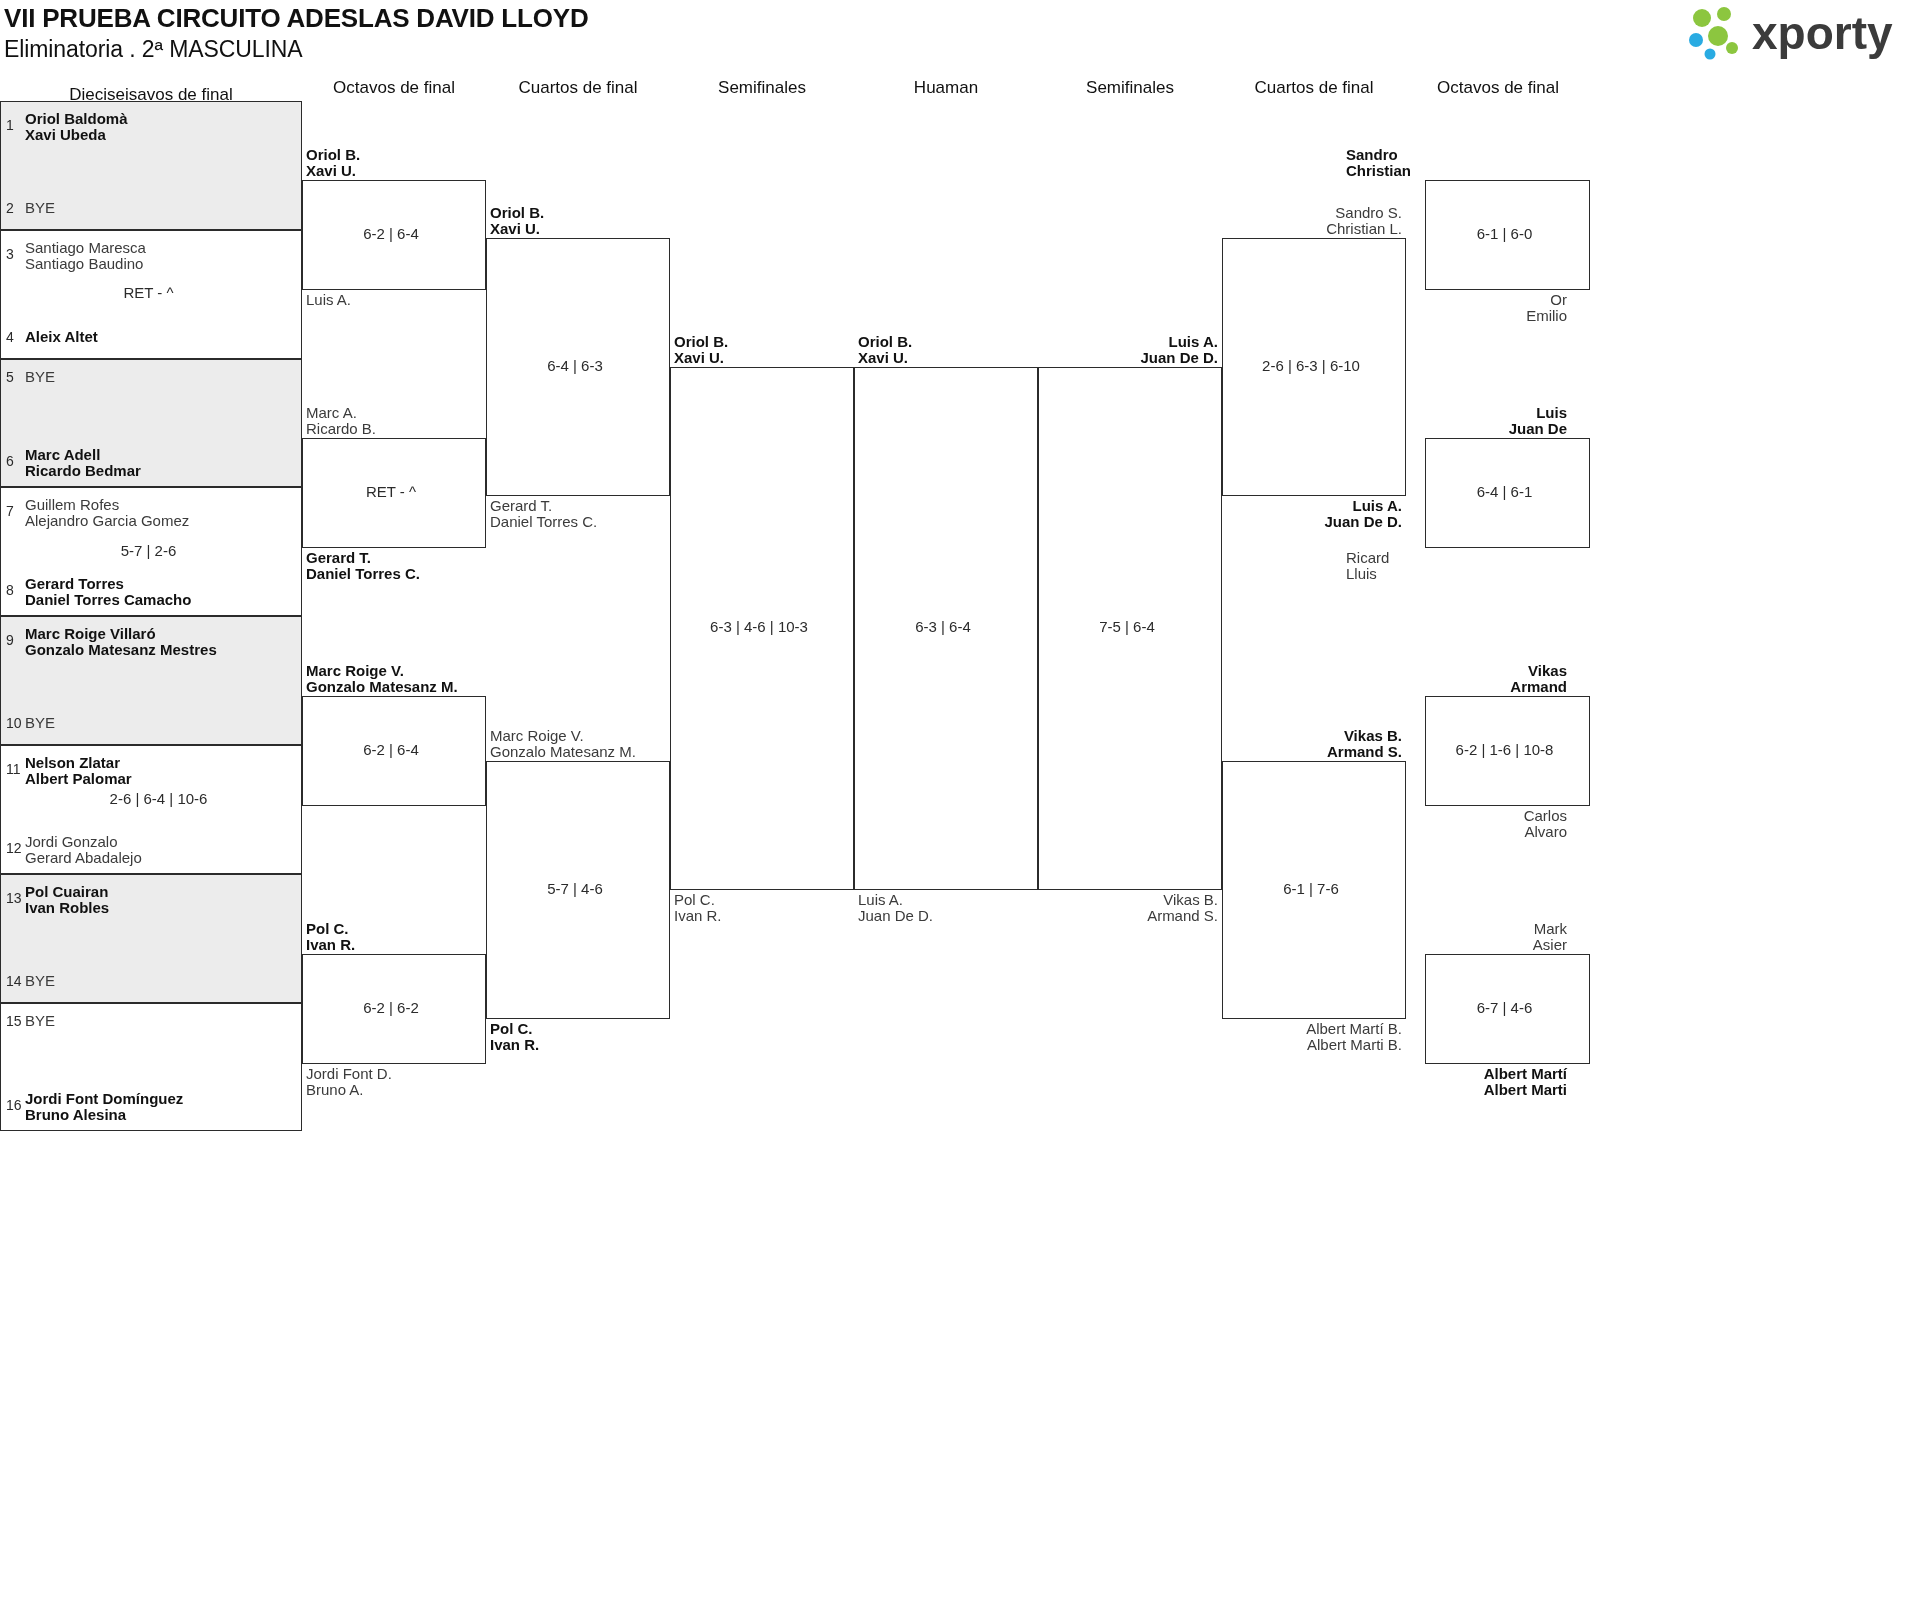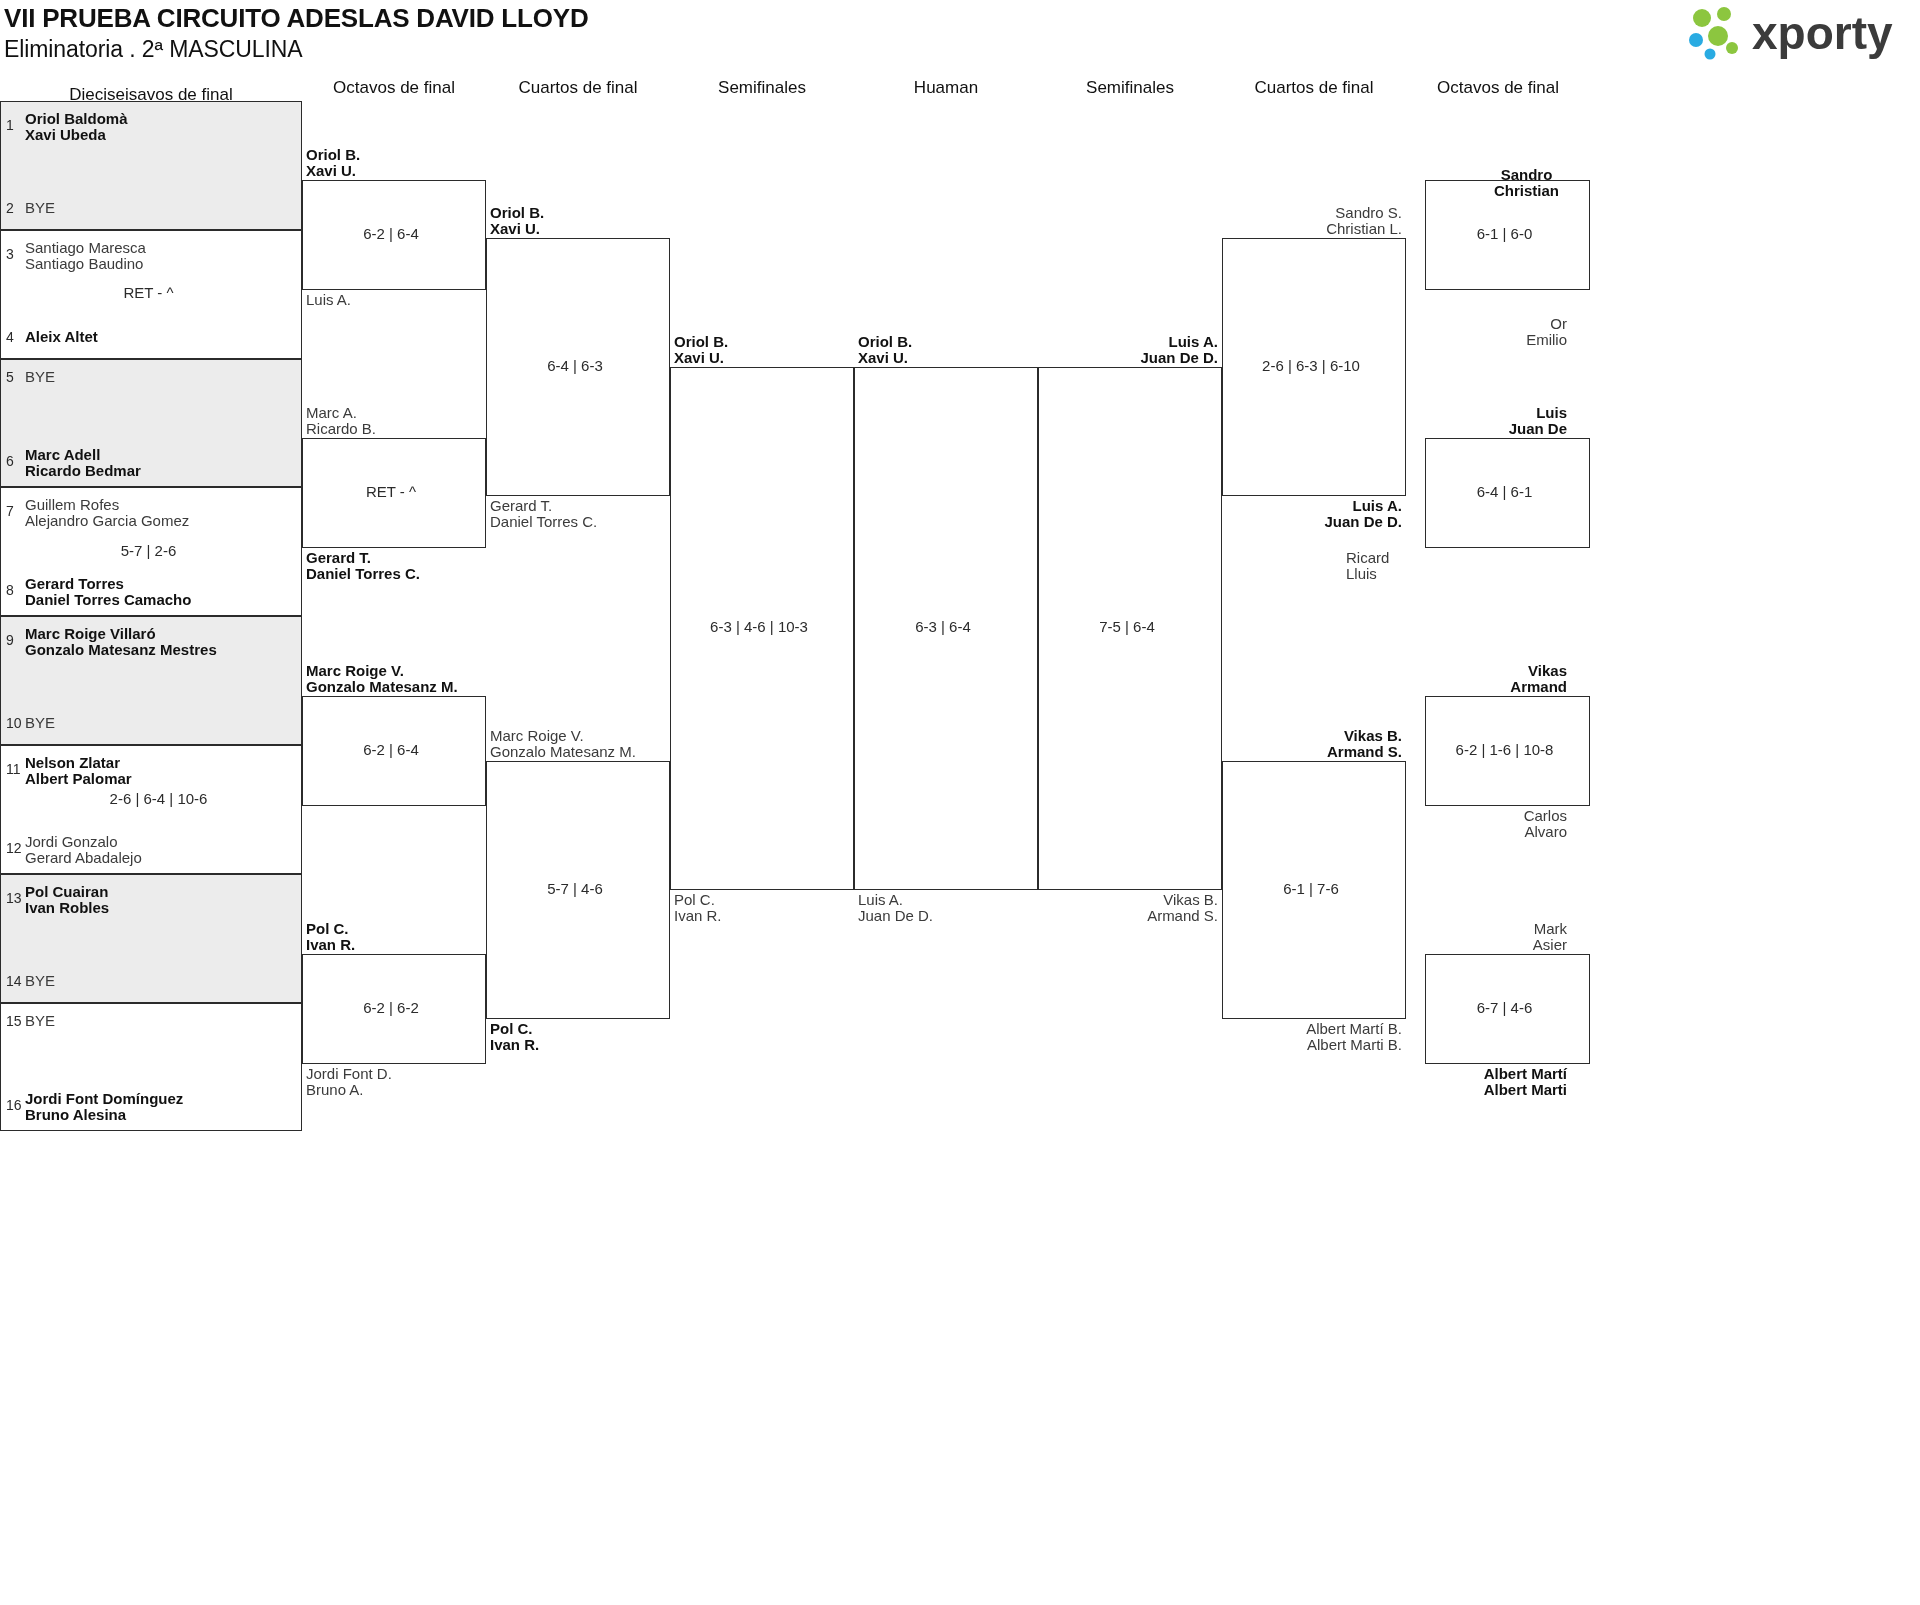--- a/index.html
+++ b/index.html
@@ -241,25 +241,25 @@
     <div style="position: absolute; left: 1162px; top: 728px; width: 240px; text-align: right;">
       <div class="team win" style="position: static; display: block;">Vikas B.</div>
       <div class="team win" style="position: static; display: block;">Armand S.</div>
     </div>
     <div style="position: absolute; left: 1162px; top: 1021px; width: 240px; text-align: right;">
       <div class="team lose" style="position: static; display: block;">Albert Martí B.</div>
       <div class="team lose" style="position: static; display: block;">Albert Marti B.</div>
     </div>
     <div class="score" style="left: 1222px; top: 880px; width: 178px;">6-1 | 7-6</div>
     <div class="cell" style="left: 1425px; top: 180px; width: 165px; height: 110px;"></div>
-    <div style="position: absolute; left: 1416px; top: 147px; width: 221px; text-align: center; margin-top: 20px;">
+    <div style="position: absolute; left: 1346px; top: 147px; width: 221px; text-align: left;">
       <div class="team win" style="position: static; display: block;">Sandro</div>
       <div class="team win" style="position: static; display: block;">Christian</div>
     </div>
-    <div style="position: absolute; left: 1346px; top: 292px; width: 221px; text-align: right; margin-top: 24px;">
+    <div style="position: absolute; left: 1346px; top: 292px; width: 221px; text-align: right;">
       <div class="team lose" style="position: static; display: block;">Or</div>
       <div class="team lose" style="position: static; display: block;">Emilio</div>
     </div>
     <div class="score" style="left: 1425px; top: 225px; width: 159px;">6-1 | 6-0</div>
     <div class="cell" style="left: 1425px; top: 438px; width: 165px; height: 110px;"></div>
     <div style="position: absolute; left: 1346px; top: 405px; width: 221px; text-align: right;">
       <div class="team win" style="position: static; display: block;">Luis</div>
       <div class="team win" style="position: static; display: block;">Juan De</div>
     </div>
     <div style="position: absolute; left: 1346px; top: 550px; width: 221px; ">

